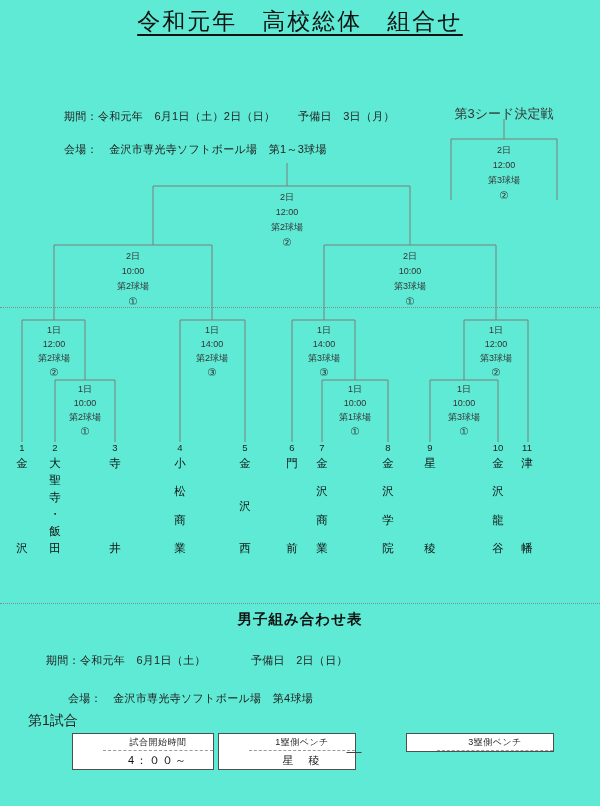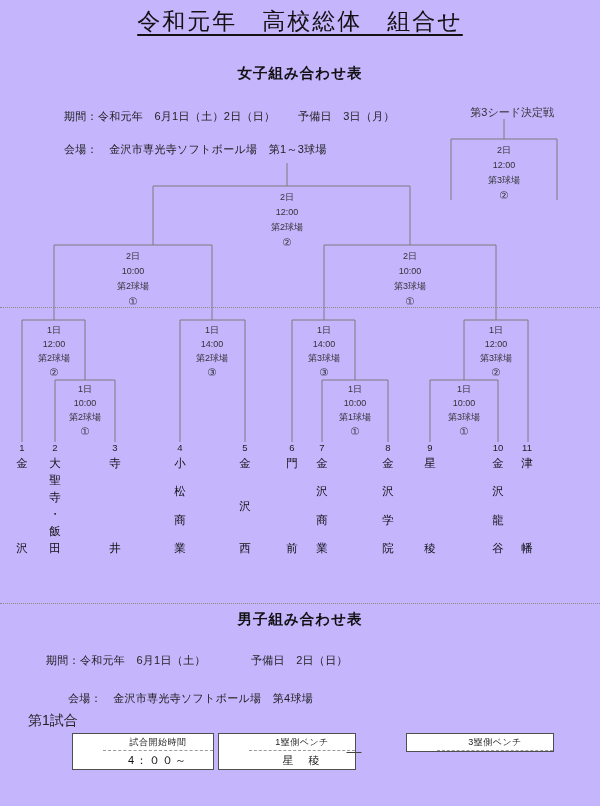--- a/index.html
+++ b/index.html
@@ -1,31 +1,31 @@
 <!DOCTYPE html>
 <html><head>
 <meta charset="utf-8">
 <style>
   html,body{margin:0;padding:0;background:#ffffff;}
   #page{
-    position:relative;width:600px;height:806px;background:#c4b5fd;
+    position:relative;width:600px;height:806px;background:#5eead4;
     font-family:"Liberation Sans",sans-serif;color:#1c1c1c;overflow:hidden;
   }
   .abs{position:absolute;text-align:right;}
   .page-title{
     top:6px;left:0;width:100%;text-align:center;
     font-size:23px;letter-spacing:2px;color:#111;
     text-decoration:underline;text-decoration-thickness:1.5px;text-underline-offset:5px;
   }
   .subtitle{
     left:0;width:100%;text-align:center;font-size:14.5px;font-weight:bold;
     letter-spacing:1px;color:#111;
   }
   .meta{font-size:11px;color:#222;letter-spacing:.3px;white-space:pre;}
-  .small-label{font-size:11px;color:#333;}
+  .small-label{font-size:13px;color:#333;text-align:center;}
   .match{
     width:70px;text-align:center;font-size:9px;line-height:15px;color:#333;
   }
   .match.tight{line-height:14px;}
   .match .game{font-size:10.5px;}
   .dotted{left:0;width:600px;height:0;border-top:1px dotted #8a8a8a;}
   svg.lines{position:absolute;left:0;top:0;}
   .team{position:absolute;width:26px;}
   .tno{font-size:9.5px;text-align:center;height:13px;color:#222;}
   .tname{
@@ -40,21 +40,20 @@
   .vtable .val{font-size:11px;height:18px;line-height:18px;letter-spacing:2px;color:#111;}
   .dash{font-size:15px;color:#444;text-align:center;}
   .game-label{font-size:14px;color:#222;}
 </style>
 </head>
 <body>
 
 <div id="page">
 
   <div class="abs page-title">令和元年　高校総体　組合せ</div>
-  <div class="abs subtitle" style="top:64px">女子組み合わせ表</div>
   <div class="abs meta" style="left:64px;top:109px">期間：令和元年　6月1日（土）2日（日）　　予備日　3日（月）</div>
   <div class="abs meta" style="left:64px;top:142px">会場：　金沢市専光寺ソフトボール場　第1～3球場</div>
   <div class="abs small-label" style="left:454px;top:105px;width:100px">第3シード決定戦</div>
 
   <svg class="lines" width="600" height="806" viewBox="0 0 600 806">
     <g fill="none" stroke="#7d7d7d" stroke-width="1">
       <path d="M504 119 L504 139"></path>
       <path d="M451 200 L451 139 L557 139 L557 200"></path>
       <path d="M287 163 L287 186"></path>
       <path d="M153 245 L153 186 L410 186 L410 245"></path>

